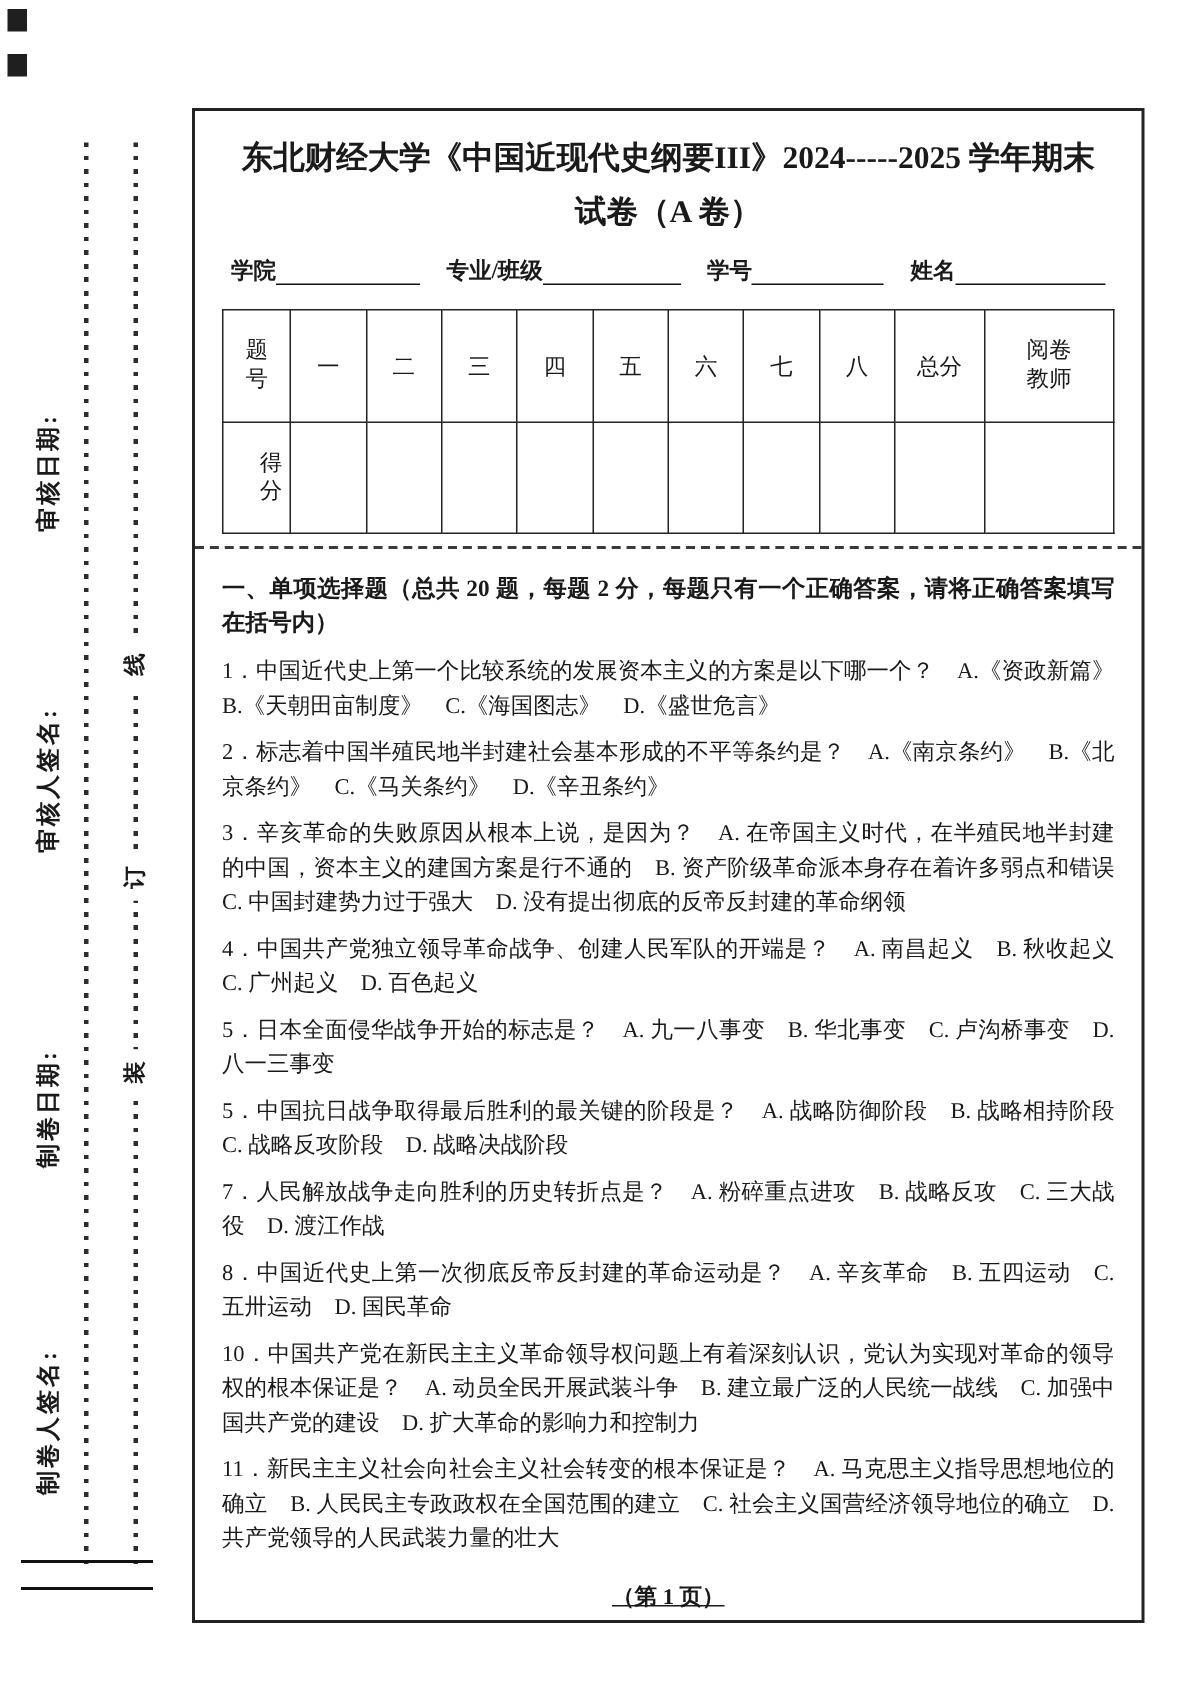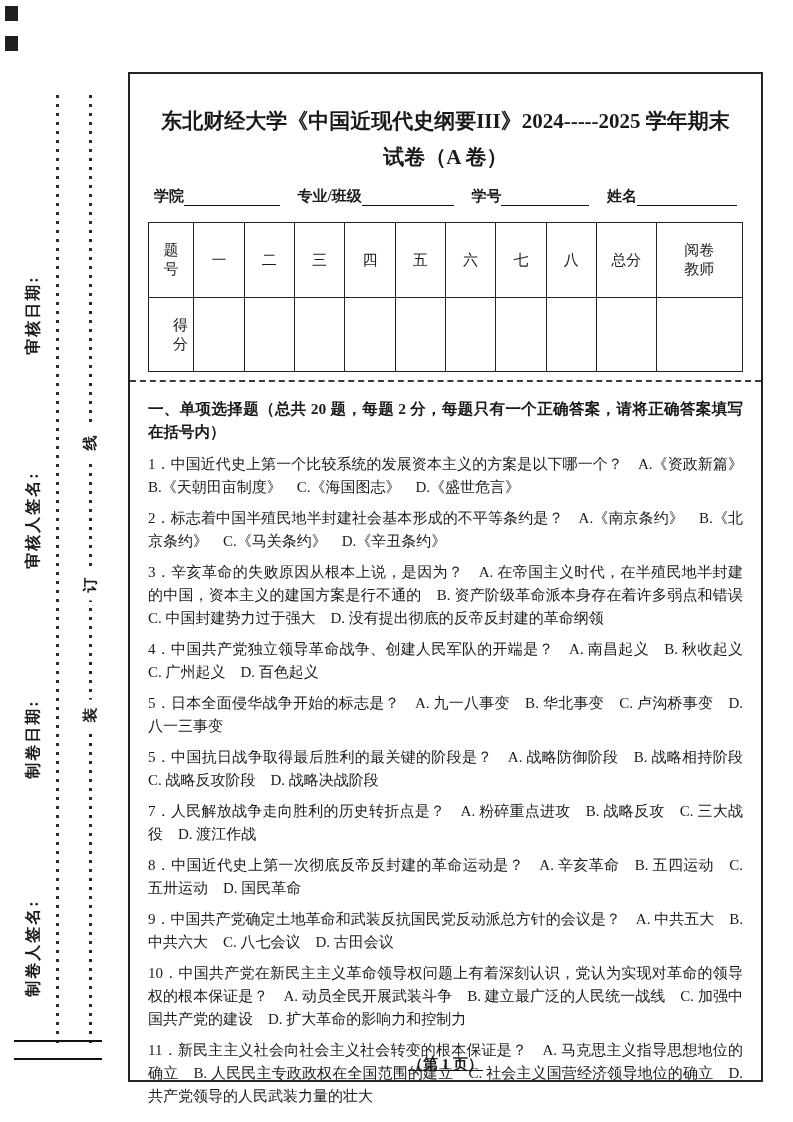--- a/index.html
+++ b/index.html
@@ -72,21 +72,21 @@
     height: 1010px;
     border: 2px solid #232323;
     padding: 14px 18px 10px 18px;
   }
 
   .title {
     font-size: 21px;
     font-weight: bold;
     text-align: center;
     line-height: 1.7;
-    margin: 16px 6px 10px 6px;
+    margin: 0 6px 10px 6px;
   }
 
   .info-line {
     display: flex;
     justify-content: space-between;
     align-items: flex-end;
     margin: 12px 6px 0 6px;
     font-size: 15px;
     font-weight: bold;
   }
@@ -251,21 +251,20 @@
 
     <div class="questions">
       <p>1．中国近代史上第一个比较系统的发展资本主义的方案是以下哪一个？　A.《资政新篇》　B.《天朝田亩制度》　C.《海国图志》　D.《盛世危言》</p>
       <p>2．标志着中国半殖民地半封建社会基本形成的不平等条约是？　A.《南京条约》　B.《北京条约》　C.《马关条约》　D.《辛丑条约》</p>
       <p>3．辛亥革命的失败原因从根本上说，是因为？　A. 在帝国主义时代，在半殖民地半封建的中国，资本主义的建国方案是行不通的　B. 资产阶级革命派本身存在着许多弱点和错误　C. 中国封建势力过于强大　D. 没有提出彻底的反帝反封建的革命纲领</p>
       <p>4．中国共产党独立领导革命战争、创建人民军队的开端是？　A. 南昌起义　B. 秋收起义　C. 广州起义　D. 百色起义</p>
       <p>5．日本全面侵华战争开始的标志是？　A. 九一八事变　B. 华北事变　C. 卢沟桥事变　D. 八一三事变</p>
       <p>5．中国抗日战争取得最后胜利的最关键的阶段是？　A. 战略防御阶段　B. 战略相持阶段　C. 战略反攻阶段　D. 战略决战阶段</p>
       <p>7．人民解放战争走向胜利的历史转折点是？　A. 粉碎重点进攻　B. 战略反攻　C. 三大战役　D. 渡江作战</p>
       <p>8．中国近代史上第一次彻底反帝反封建的革命运动是？　A. 辛亥革命　B. 五四运动　C. 五卅运动　D. 国民革命</p>
-      <p>9．中国共产党确定土地革命和武装反抗国民党反动派总方针的会议是？　A. 中共五大　B. 中共六大　C. 八七会议　D. 古田会议</p>
       <p>10．中国共产党在新民主主义革命领导权问题上有着深刻认识，党认为实现对革命的领导权的根本保证是？　A. 动员全民开展武装斗争　B. 建立最广泛的人民统一战线　C. 加强中国共产党的建设　D. 扩大革命的影响力和控制力</p>
       <p>11．新民主主义社会向社会主义社会转变的根本保证是？　A. 马克思主义指导思想地位的确立　B. 人民民主专政政权在全国范围的建立　C. 社会主义国营经济领导地位的确立　D. 共产党领导的人民武装力量的壮大</p>
     </div>
 
     <div class="page-footer">（第 1 页）</div>
 
   </div>
 
 </div>
 

